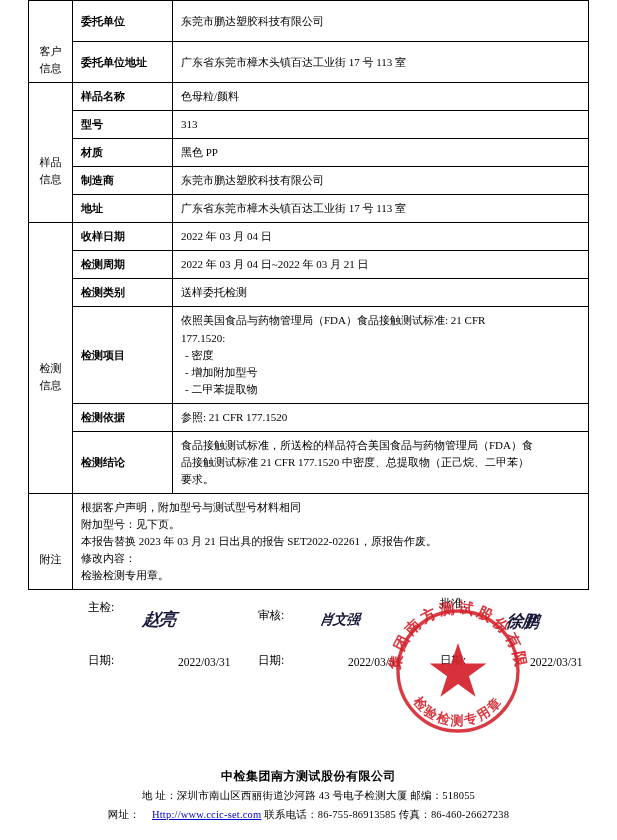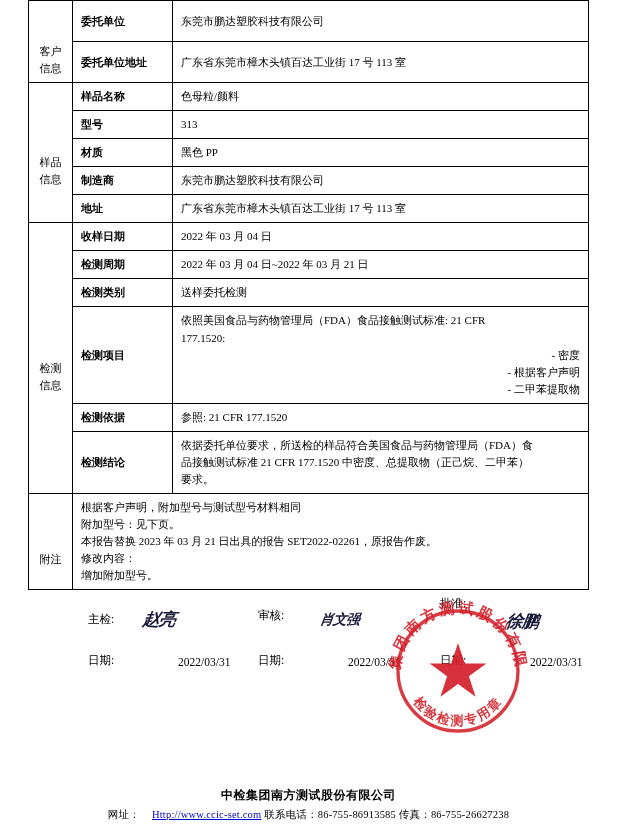--- a/index.html
+++ b/index.html
@@ -94,21 +94,21 @@
     font-size: 11px;
     padding-left: 10px;
   }
   .sec-inner {
     display: block;
     margin-top: 37px;
   }
   .sec-inner span { display: block; }
 
   .multiline { line-height: 1.75; }
-  .indent-item { padding-left: 4px; text-align: right; }
+  .indent-item { padding-left: 4px; }
 
   
   td.notes {
     padding: 7px 10px 9px 10px;
     line-height: 1.85;
     font-size: 11px;
     margin-top: 8px;
   }
 
   
@@ -143,21 +143,21 @@
     color: #1a1a3a;
     padding-left: 10px;
     padding-bottom: 0px;
     letter-spacing: -1px;
     transform: skewX(-8deg);
     white-space: nowrap;
   }
   .hand.small { font-size: 14px; }
 
   
-  .p-insp { position:absolute; left: 60px; bottom: 4px; }
+  .p-insp { position:absolute; left: 60px; bottom: 16px; }
   .p-insp-sig { position:absolute; left: 105px; bottom: 2px; }
   .p-rev { position:absolute; left: 230px; bottom: 8px; }
   .p-rev-sig { position:absolute; left: 282px; bottom: 4px; }
   .p-appr { position:absolute; left: 412px; bottom: 20px; }
   .p-appr-sig { position:absolute; left: 468px; bottom: 0px; }
 
   .p-d1 { position:absolute; left: 60px; bottom: 6px; }
   .p-d1v { position:absolute; left: 138px; bottom: 6px; }
   .p-d2 { position:absolute; left: 230px; bottom: 6px; }
   .p-d2v { position:absolute; left: 308px; bottom: 6px; }
@@ -271,49 +271,49 @@
       <tr>
         <td class="key">检测类别</td>
         <td class="val">送样委托检测</td>
       </tr>
       <tr>
         <td class="key">检测项目</td>
         <td class="val multiline">
           <div>依照美国食品与药物管理局（FDA）食品接触测试标准: 21 CFR</div>
           <div>177.1520:</div>
           <div class="indent-item">- 密度</div>
-          <div class="indent-item">- 根据客户声明</div>
+          <div class="indent-item">- 增加附加型号</div>
           <div class="indent-item">- 二甲苯提取物</div>
         </td>
       </tr>
       <tr>
         <td class="key">检测依据</td>
         <td class="val">参照: 21 CFR 177.1520</td>
       </tr>
       <tr>
         <td class="key">检测结论</td>
         <td class="val multiline">
-          <div>依据委托单位要求，所送检的样品符合美国食品与药物管理局（FDA）食</div>
+          <div>食品接触测试标准，所送检的样品符合美国食品与药物管理局（FDA）食</div>
           <div>品接触测试标准 21 CFR 177.1520 中密度、总提取物（正己烷、二甲苯）</div>
           <div>要求。</div>
         </td>
       </tr>
 
       <tr>
         <td class="sec">
           <span class="sec-inner">
             <span>附注</span>
           </span>
         </td>
         <td class="notes" colspan="2">
           <div>根据客户声明，附加型号与测试型号材料相同</div>
           <div>附加型号：见下页。</div>
           <div>本报告替换 2023 年 03 月 21 日出具的报告 SET2022-02261，原报告作废。</div>
           <div>修改内容：</div>
-          <div>增加附加型号。</div>
+          <div>检验检测专用章。</div>
         </td>
       </tr>
     </tbody>
   </table>
 
   <div class="sig-wrap">
     <div class="sig-row">
       <span class="sig-label p-insp">主检:</span>
       <span class="hand p-insp-sig">赵亮</span>
       <span class="sig-label p-rev">审核:</span>
@@ -343,19 +343,20 @@
       </text>
       <text font-family="'Liberation Serif', serif" font-size="13" font-weight="bold" fill="#d4202a" opacity="0.9">
         <textPath href="#arcBottom" startOffset="50%" text-anchor="middle" letter-spacing="2">检验检测专用章</textPath>
       </text>
       <polygon points="76,48 82.8,68.5 104.4,68.5 86.9,81.2 93.6,101.7 76,89 58.4,101.7 65.1,81.2 47.6,68.5 69.2,68.5" fill="#d4202a" opacity="0.92"></polygon>
     </svg>
   </div>
 
   <div class="footer">
     <div class="f-company">中检集团南方测试股份有限公司</div>
+    <div class="f-line">地  址：深圳市南山区西丽街道沙河路 43 号电子检测大厦    邮编：518055</div>
     <div class="f-line">
       <span>网址：</span><a href="#">Http://www.ccic-set.com</a>
-      <span>联系电话：86-755-86913585  传真：86-755-26627238</span>
+      <span>联系电话：86-755-86913585  传真：86-460-26627238</span>
     </div>
   </div>
 
 </div>
 
 </body></html>

